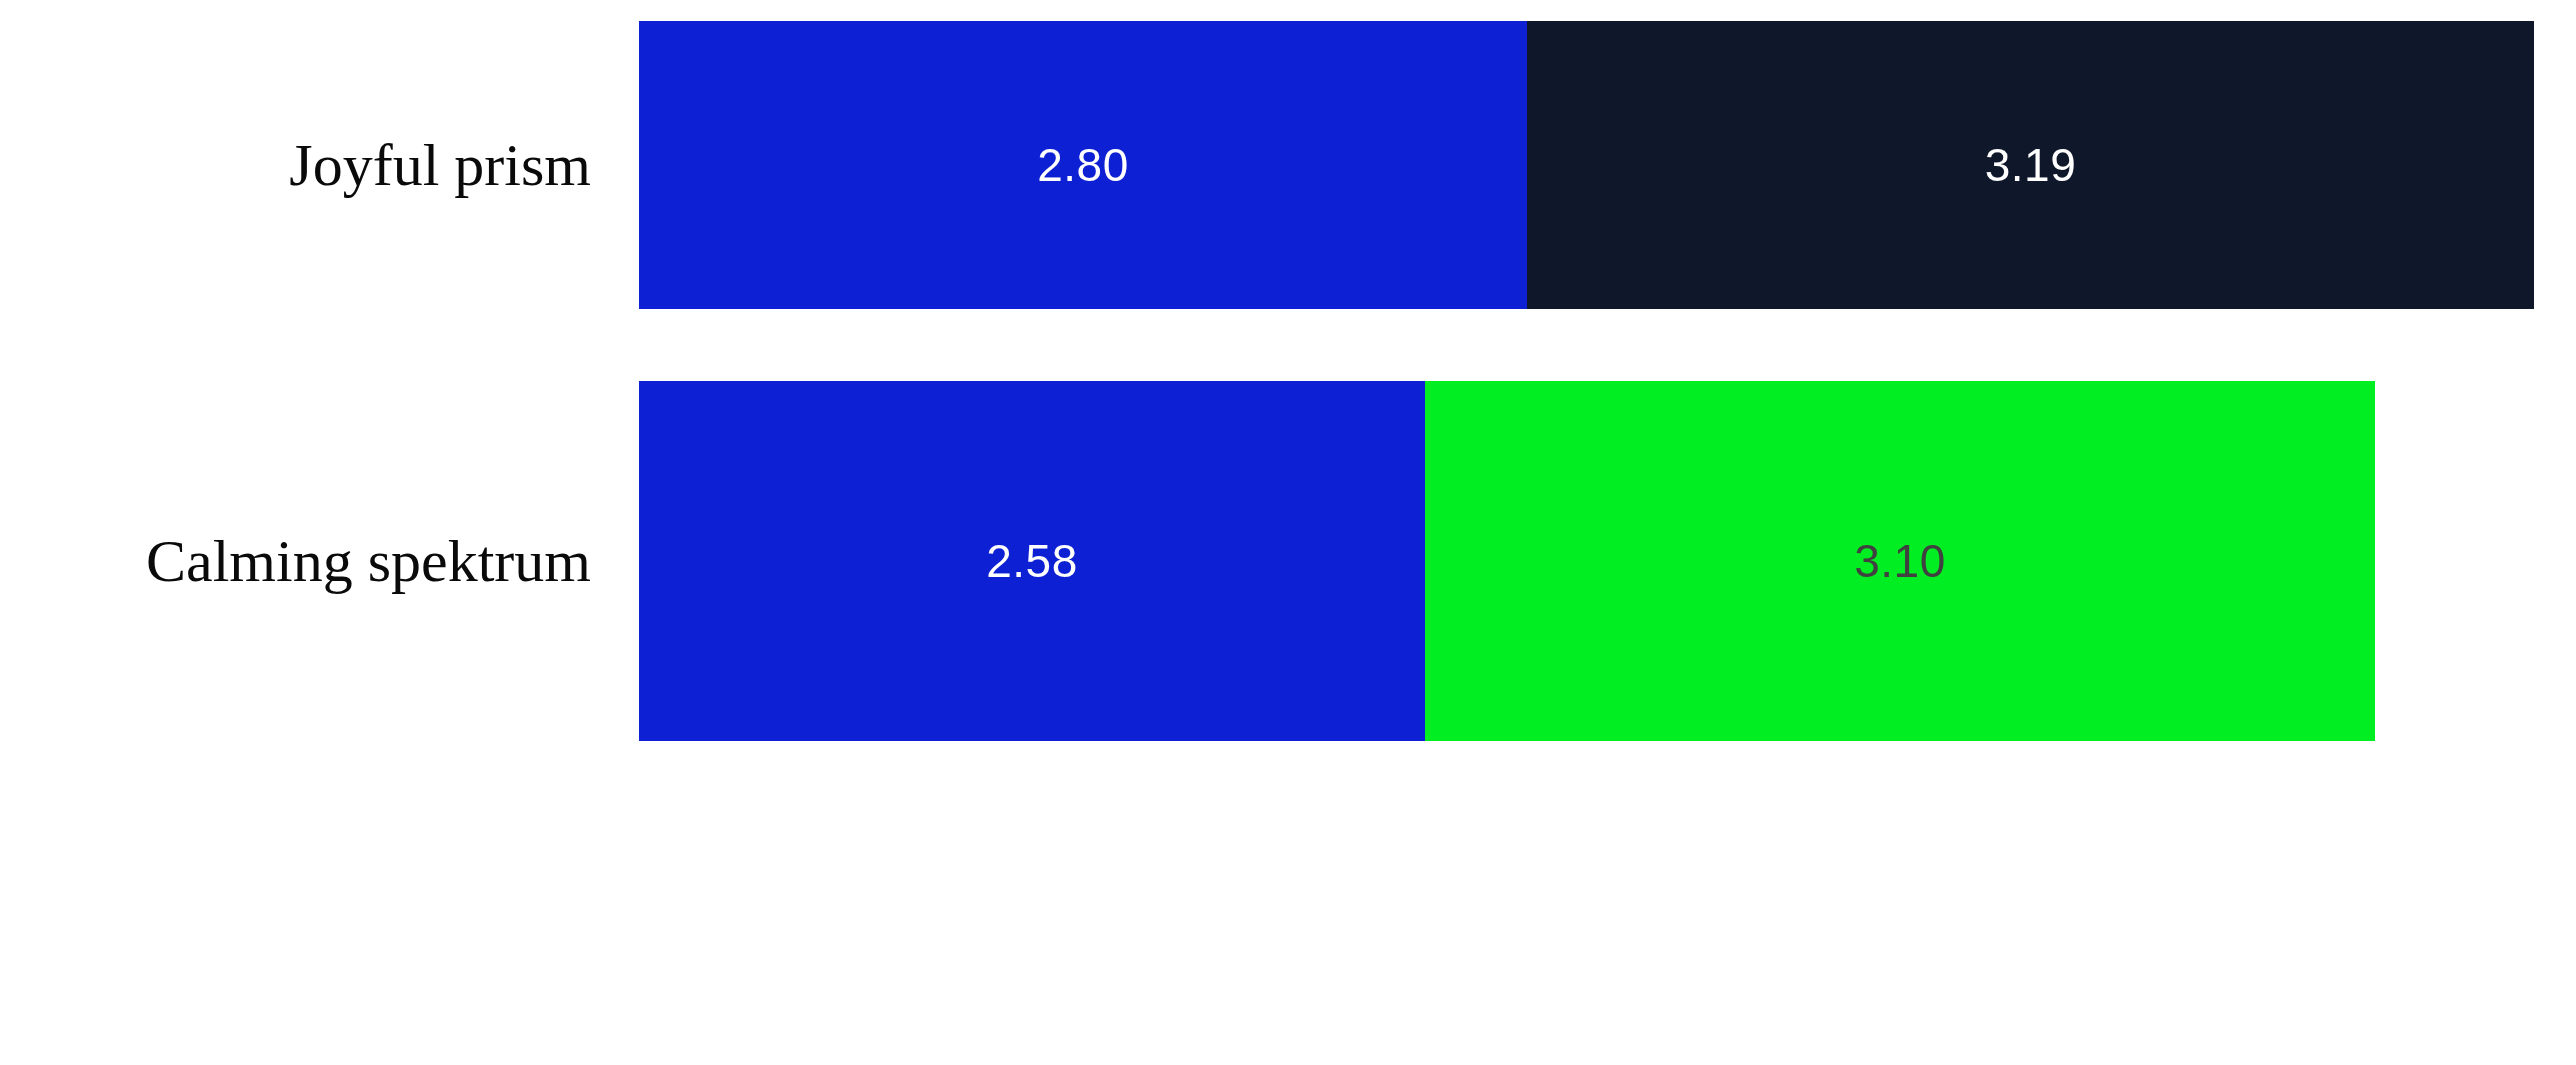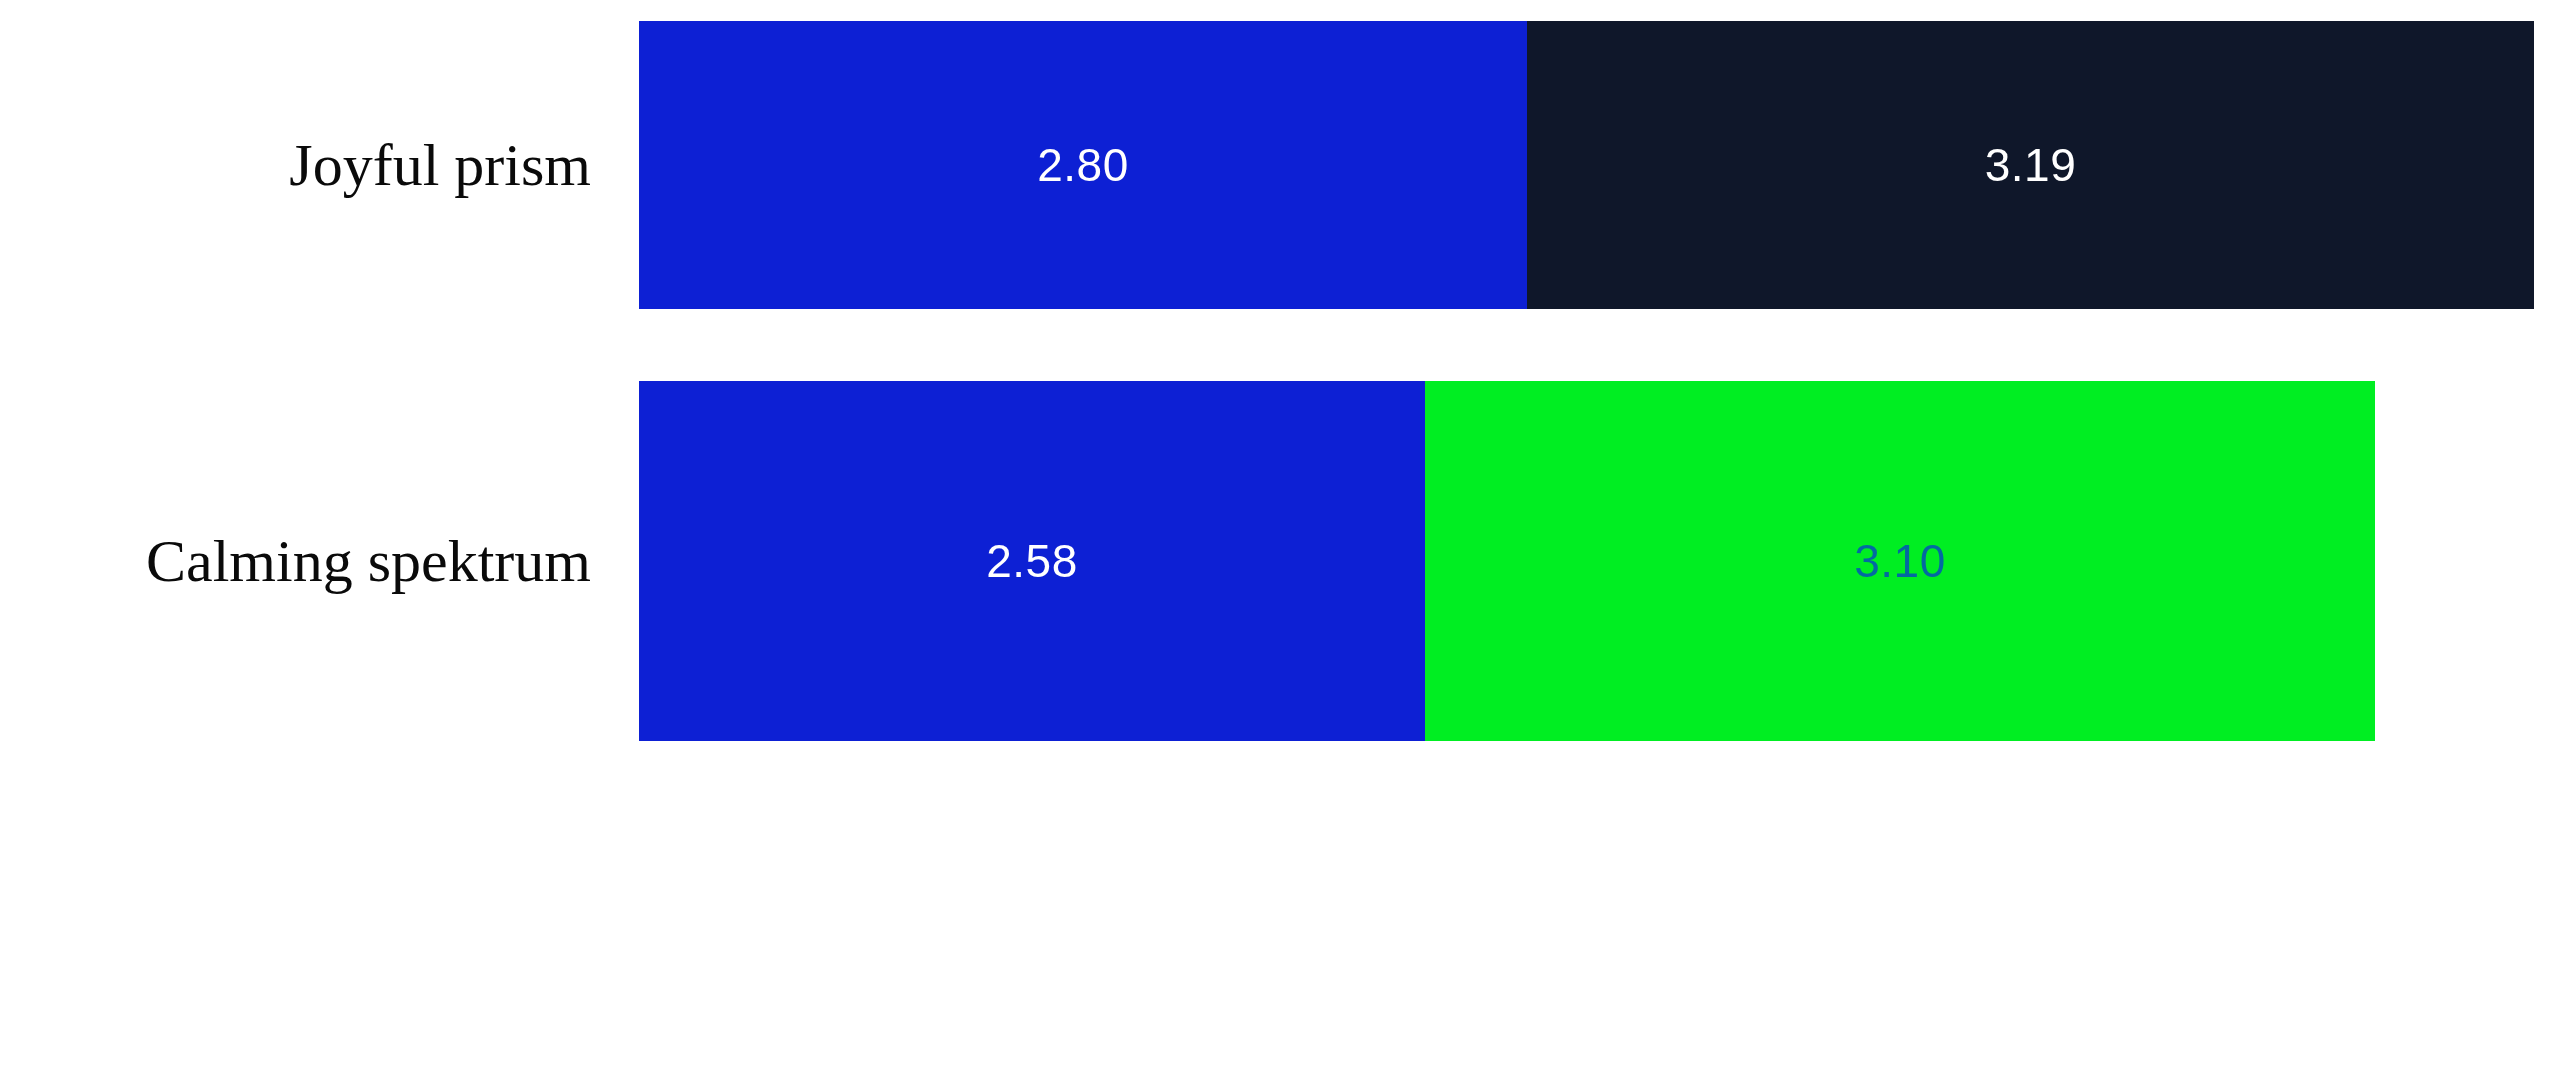--- a/index.html
+++ b/index.html
@@ -89,21 +89,21 @@
       </div>
     </div>
 
     <div class="bar-row" style="top: 381px; height: 360px;">
       <div class="row-label" style="top: 50%; transform: translateY(-50%); color: rgb(10, 10, 10);">Calming spektrum</div>
       <div class="bar-track">
         <div class="segment segment-blue" style="width: 786px; background: rgb(13, 32, 212);">
           <span class="segment-value" style="color: rgb(255, 255, 255);">2.58</span>
         </div>
         <div class="segment segment-green" style="width: 950px; background: rgb(0, 238, 34);">
-          <span class="segment-value" style="color: #0369a1;">3.10</span>
+          <span class="segment-value" style="color: #404040;">3.10</span>
         </div>
       </div>
     </div>
 
 
   </div>
 </div>
 
 
 </body></html>

